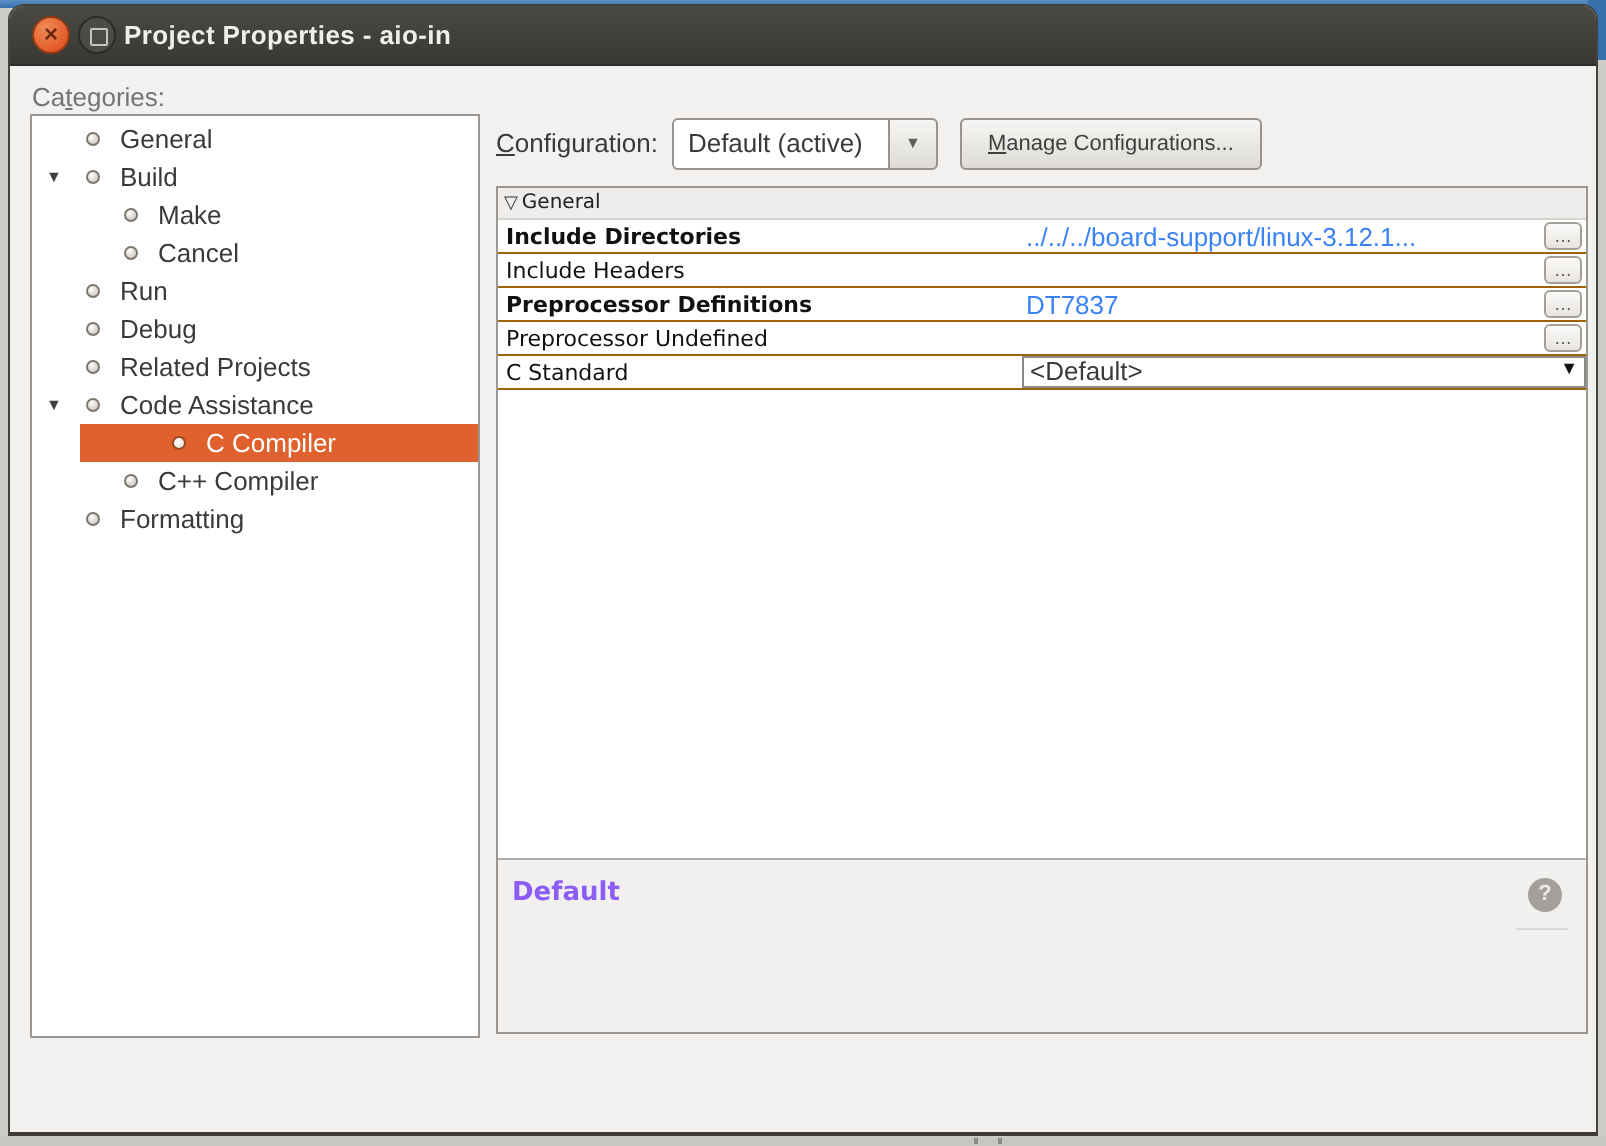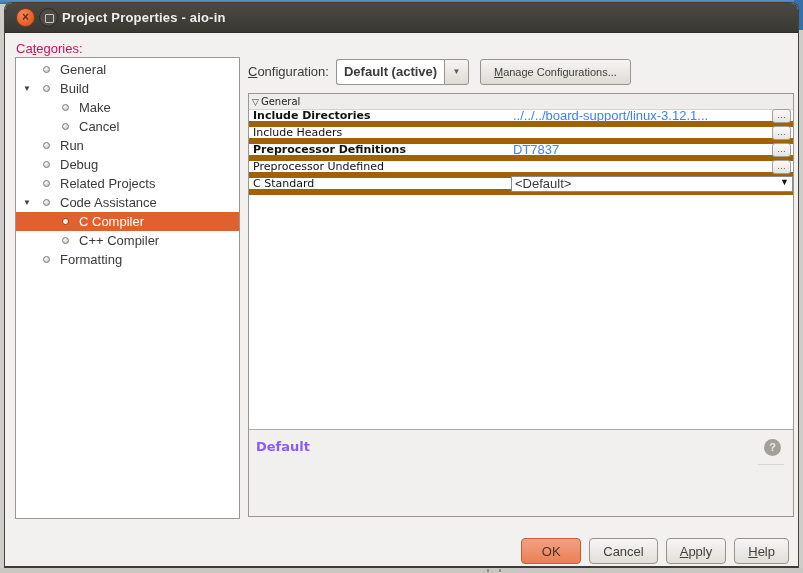--- a/index.html
+++ b/index.html
@@ -23,57 +23,57 @@
   .btn-close { left:11px; background:radial-gradient(circle at 35% 30%, #f08a58, #dd4814);
                border:1px solid #8f3a12; color:#6b280d; font-weight:bold; font-size:12px; line-height:17px; }
   .btn-restore { left:34px; background:#4d4b45; border:1px solid #2c2a26; }
   .btn-restore::after { content:""; position:absolute; left:5px; top:5px; width:7px; height:7px;
                         border:1.5px solid #c7c4bf; border-radius:1px; }
   .title { position:absolute; left:57px; top:0; line-height:29px; color:#f0efed;
            font-weight:bold; font-size:13px; letter-spacing:.2px; }
 
   .body { position:absolute; left:0; top:30px; right:0; bottom:0; }
 
-  .cat-label { position:absolute; left:11px; top:8px; font-size:13px; color:#be185d; }
+  .cat-label { position:absolute; left:11px; top:8px; font-size:13px; color:#737373; }
   .mn { text-decoration:underline; }
 
   .tree { position:absolute; left:10px; top:24px; width:225px; height:462px;
           background:#fff; border:1px solid #9b968f; padding-top:2px; overflow:hidden; }
   .tree-item { position:relative; height:19px; display:flex; align-items:center;
                font-size:13px; color:#3a3a3a; cursor:default; }
   .tree-item .arrow { position:absolute; left:7px; top:0; width:12px; font-size:8px;
                       line-height:19px; color:#3f3f3f; }
   .tree-item .bullet { position:absolute; top:6px; width:7px; height:7px; border-radius:50%;
                        border:1px solid #80786e; background:radial-gradient(circle at 35% 30%, #fdfdfd, #c3beb8); }
   .tree-item.indent-1 .bullet { left:27px; }
   .tree-item.indent-2 .bullet { left:46px; }
   .tree-item.indent-1 .t-label { margin-left:44px; }
   .tree-item.indent-2 .t-label { margin-left:63px; }
-  .tree-item.selected { background:#e0612e; color:#fff; }
+  .tree-item.selected { background:#e0612e; color:#fff;margin-left:24px; }
   .tree-item.selected .bullet { background:radial-gradient(circle at 35% 30%, #ffffff, #e8ddd6); border-color:#9c4a22; }
 
   .config-row { position:absolute; left:243px; top:25px; height:27px; display:flex; align-items:center; }
   .config-label { font-size:13px; color:#3a3a3a; margin-right:7px; }
   .combo { display:flex; height:26px; }
   .combo-field { width:108px; background:#fff; border:1px solid #98938c; border-right:none;
                  border-radius:3px 0 0 3px; font-size:13px; color:#3a3a3a; padding:0 7px; line-height:24px;
-                 white-space:nowrap; overflow:hidden;font-weight:bold; }
+                 white-space:nowrap; overflow:hidden; }
   .combo-arrow { width:25px; background:linear-gradient(#f6f5f3,#dedbd6); border:1px solid #98938c;
                  border-radius:0 3px 3px 0; color:#5c5c5c; font-size:8px; text-align:center; line-height:24px; }
   .manage-btn { margin-left:11px; height:26px; padding:0 13px; background:linear-gradient(#f6f5f3,#dedbd6);
                 border:1px solid #98938c; border-radius:3px; font-size:11px; color:#3f3f3f;
                 font-family:"Liberation Sans",sans-serif; }
 
   .sheet-wrap { position:absolute; left:243px; top:60px; width:546px; height:424px;
                 border:1px solid #9b968f; background:#fff; display:flex; flex-direction:column; }
   .group-header { height:16px; background:#eeedeb; border-bottom:1px solid #d6d4d1;
                   display:flex; align-items:center; padding-left:3px;
                   font-family:"DejaVu Sans",sans-serif; font-size:10px; color:#222; }
   .group-header .tri { font-size:9px; margin-right:2px; color:#333; }
-  .prop-row { height:17px; display:flex; align-items:center; border-bottom:6px solid #a16207; }
+  .prop-row { height:17px; display:flex; align-items:center; border-bottom:1px solid #a16207; }
   .prop-name { width:262px; padding-left:4px; font-family:"DejaVu Sans",sans-serif;
                font-size:11px; color:#111; white-space:nowrap; overflow:hidden; }
   .prop-name.bold { font-weight:bold; }
   .prop-value { flex:1; font-size:13px; color:#3b82f6; padding-left:2px; white-space:nowrap; overflow:hidden; }
   .browse-btn { width:19px; height:14px; margin:0 2px; border:1px solid #a49f99; border-radius:3px;
                 background:linear-gradient(#fbfaf9,#e7e4e0); color:#555; font-size:9px; line-height:11px;
                 text-align:center; padding:0; }
   .std-editor { flex:1; height:16px; border:1px solid #8a8a8a; background:#fff; display:flex;
                 justify-content:space-between; padding:0 3px; }
   .std-editor .val { font-size:13px; color:#3a3a3a; line-height:14px; }
@@ -210,29 +210,19 @@
 
         <div class="sheet-spacer"></div>
 
         <div class="info-panel">
           <div class="info-title">Default</div>
           <div class="help-circle">?</div>
           <div class="help-line"></div>
         </div>
       </div>
 
-      <div class="footer">
-        <button class="fbtn ok">OK</button>
-        <button class="fbtn">Cancel</button>
-        <button class="fbtn">
-            <span><span class="mn">A</span><span>pply</span></span>
-          </button>
-        <button class="fbtn">
-            <span><span class="mn">H</span><span>elp</span></span>
-          </button>
-      </div>
 
     </div>
   </div>
 
   <div class="bottom-strip"></div>
   <div class="grip"></div>
 </div>
 
 </body></html>

